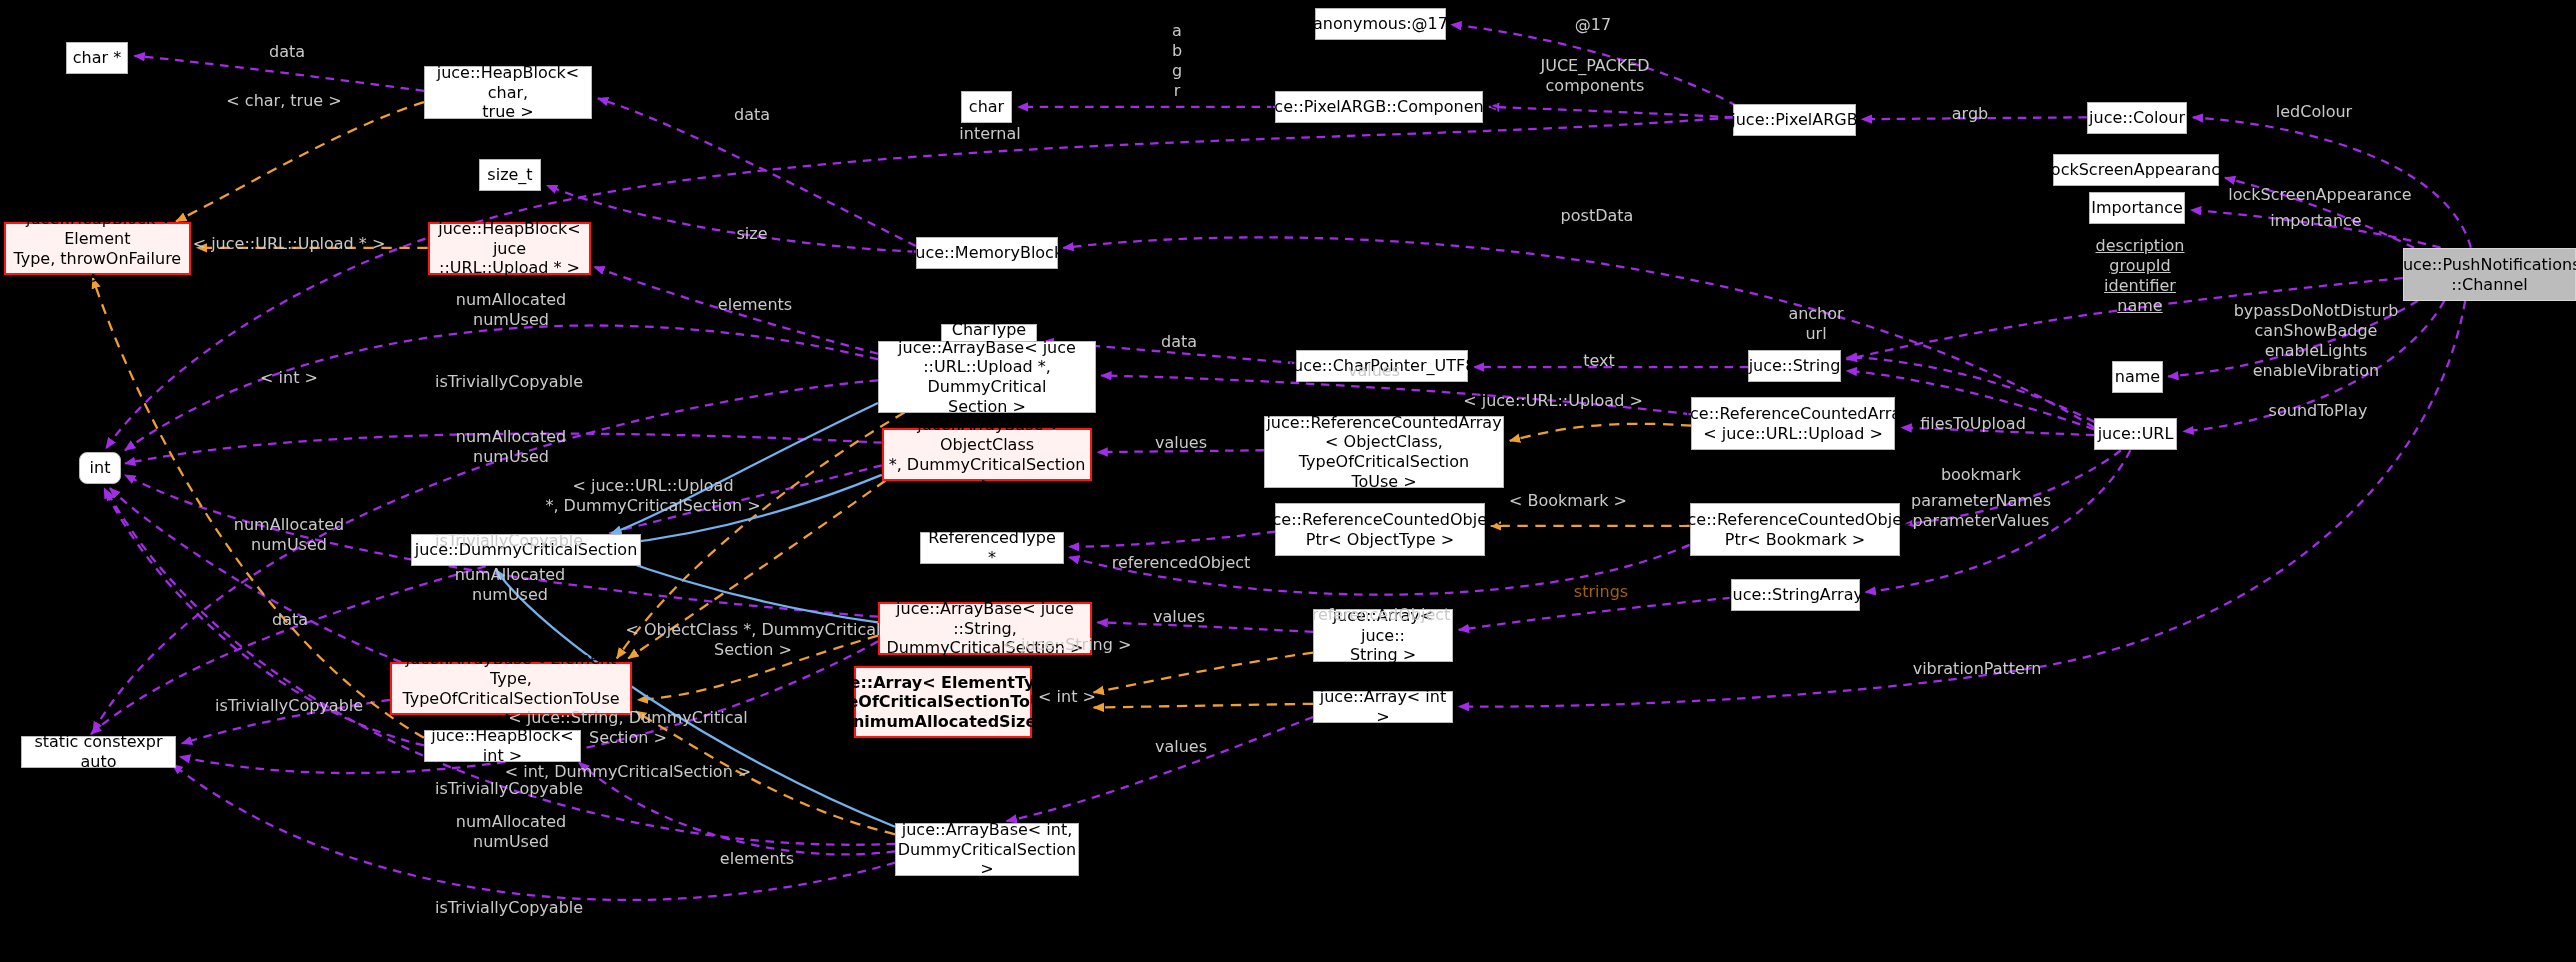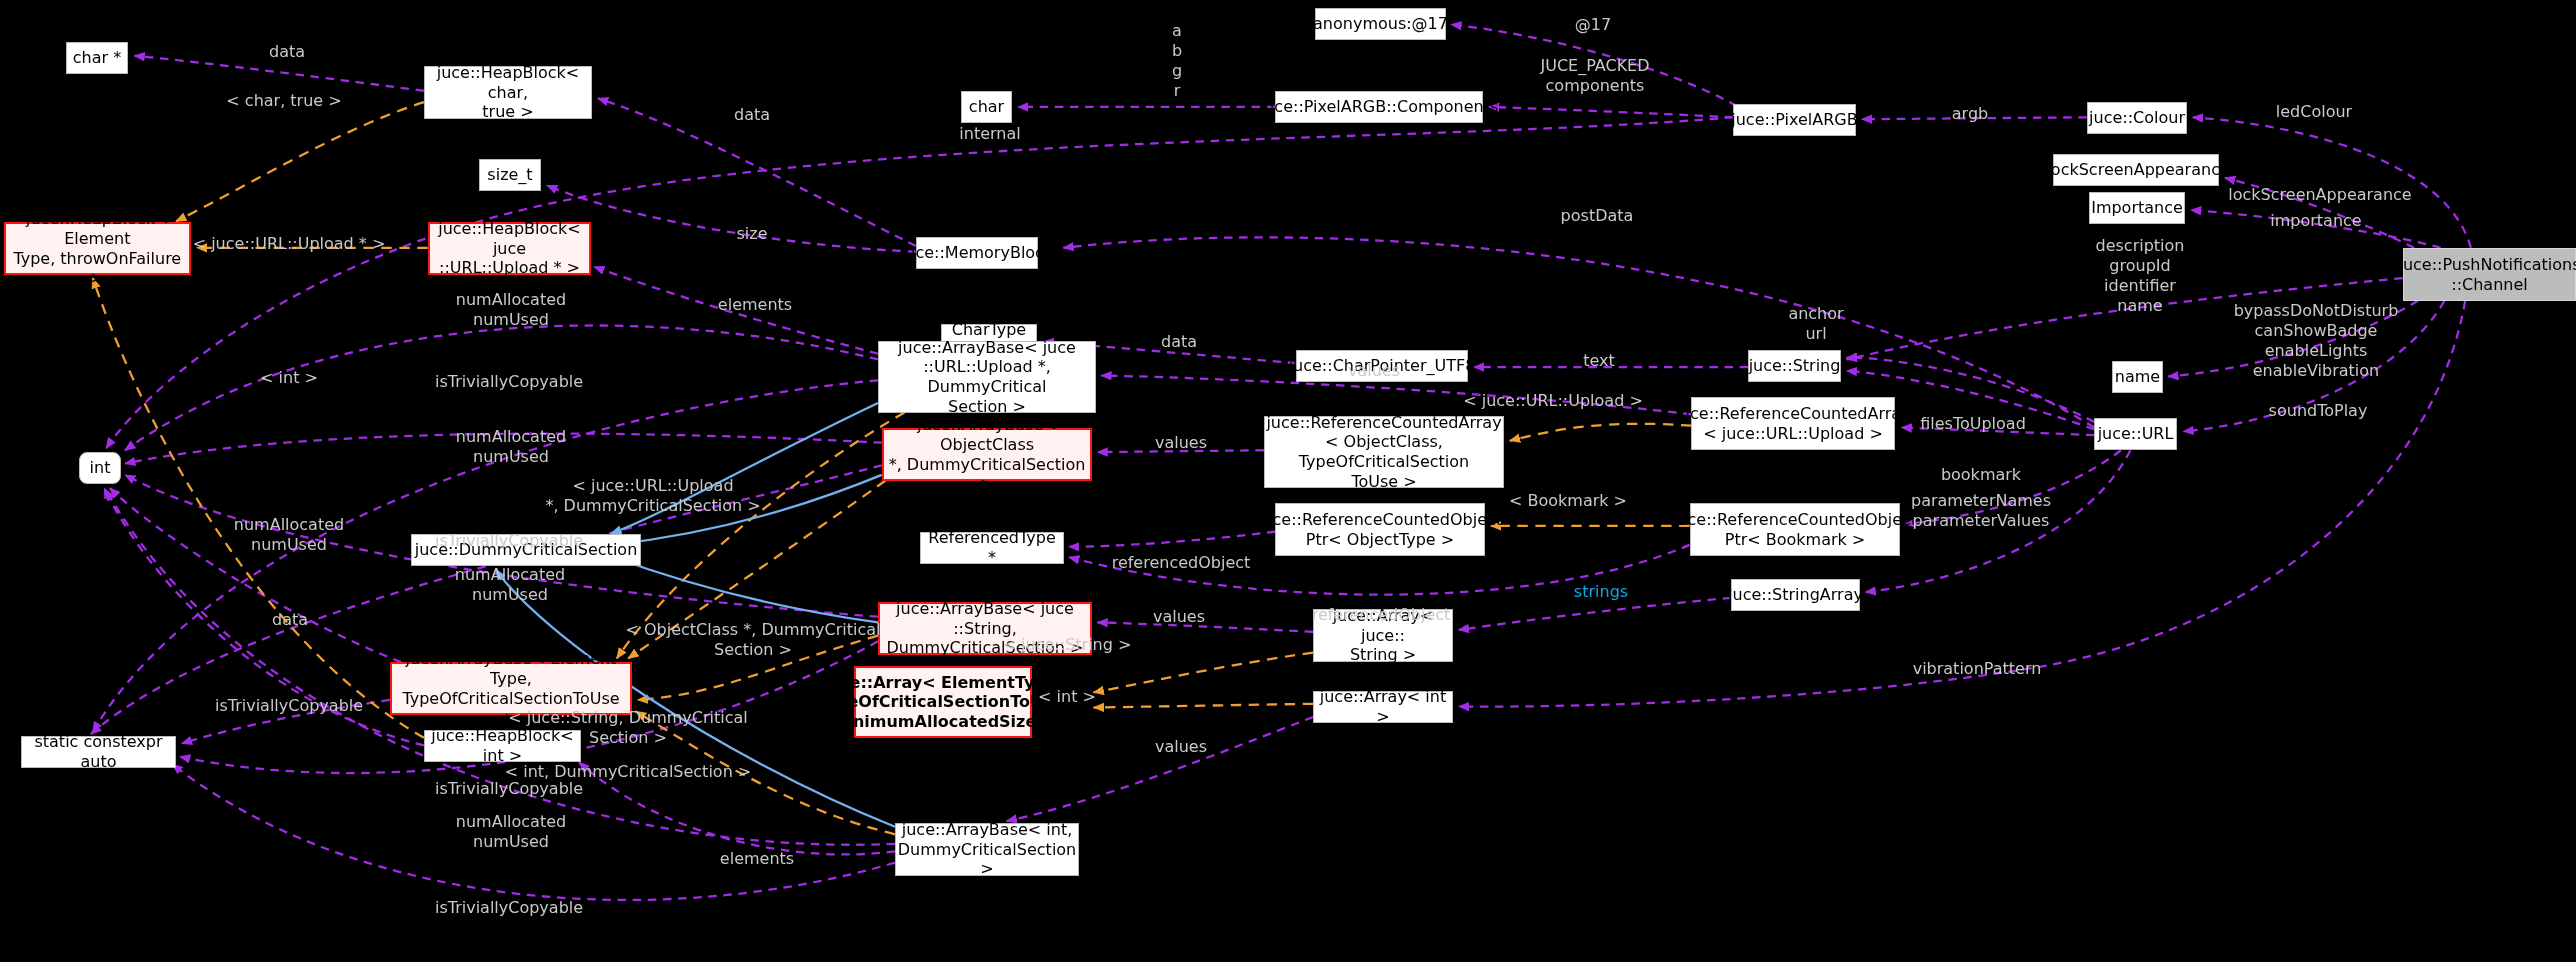--- a/index.html
+++ b/index.html
@@ -97,21 +97,21 @@
       <div class="node" style="left: 424px; top: 66px; width: 168px; height: 53px;">juce::HeapBlock&lt; char,
 true &gt;</div>
       <div class="node" style="left: 1315px; top: 7.6px; width: 131px; height: 32px;">anonymous:@17</div>
       <div class="node" style="left: 961px; top: 91px; width: 51px; height: 32px;">char</div>
       <div class="node" style="left: 1275px; top: 91px; width: 208px; height: 32px;">juce::PixelARGB::Components</div>
       <div class="node" style="left: 1733px; top: 104px; width: 123px; height: 32px;">juce::PixelARGB</div>
       <div class="node" style="left: 2087px; top: 102px; width: 100px; height: 32px;">juce::Colour</div>
       <div class="node" style="left: 2053px; top: 154px; width: 166px; height: 32px;">LockScreenAppearance</div>
       <div class="node" style="left: 2089px; top: 192px; width: 96px; height: 32px;">Importance</div>
       <div class="node" style="left: 479px; top: 159px; width: 62px; height: 32px;">size_t</div>
-      <div class="node" style="left: 916px; top: 237px; width: 122px; height: 32px;">juce::MemoryBlock</div>
+      <div class="node" style="left: 916px; top: 237px; width: 142px; height: 32px;">juce::MemoryBlock</div>
       <div class="node red" style="left: 3.8px; top: 222px; width: 187px; height: 53px;">juce::HeapBlock&lt; Element
 Type, throwOnFailure &gt;</div>
       <div class="node red" style="left: 428px; top: 222px; width: 163px; height: 53px;">juce::HeapBlock&lt; juce
 ::URL::Upload * &gt;</div>
       <div class="node highlight" style="left: 2403px; top: 248px; width: 173px; height: 53px;">juce::PushNotifications
 ::Channel</div>
       <div class="node" style="left: 941px; top: 324px; width: 96px; height: 32px;">CharType *</div>
       <div class="node" style="left: 1296px; top: 350px; width: 172px; height: 32px;">juce::CharPointer_UTF8</div>
       <div class="node" style="left: 1748px; top: 350px; width: 93px; height: 32px;">juce::String</div>
       <div class="node" style="left: 2112px; top: 361px; width: 51px; height: 32px;">name</div>
@@ -159,21 +159,21 @@
 b
 g
 r</div>
       <div class="edge-label" style="left: 1593px; top: 24.6px; color: rgb(201, 201, 201);">@17</div>
       <div class="edge-label" style="left: 1595px; top: 76px; color: rgb(201, 201, 201);">JUCE_PACKED
 components</div>
       <div class="edge-label" style="left: 1970px; top: 114px; color: rgb(201, 201, 201);">argb</div>
       <div class="edge-label" style="left: 2314px; top: 112px; color: rgb(201, 201, 201);">ledColour</div>
       <div class="edge-label" style="left: 2320px; top: 195px; color: rgb(201, 201, 201);">lockScreenAppearance</div>
       <div class="edge-label" style="left: 2316px; top: 221px; color: rgb(201, 201, 201);">importance</div>
-      <div class="edge-label" style="left: 2140px; top: 276px; color: rgb(201, 201, 201);">description
+      <div class="edge-label" style="left: 2140px; top: 276px; color: rgb(201, 201, 201); text-decoration: underline;">description
 groupId
 identifier
 name</div>
       <div class="edge-label" style="left: 2316px; top: 341px; color: rgb(201, 201, 201);">bypassDoNotDisturb
 canShowBadge
 enableLights
 enableVibration</div>
       <div class="edge-label" style="left: 2318px; top: 411px; color: rgb(201, 201, 201);">soundToPlay</div>
       <div class="edge-label" style="left: 1816px; top: 324px; color: rgb(201, 201, 201);">anchor
 url</div>
@@ -181,21 +181,21 @@
       <div class="edge-label" style="left: 1179px; top: 342px; color: rgb(201, 201, 201);">data</div>
       <div class="edge-label" style="left: 1374px; top: 371px; color: rgb(201, 201, 201);">values</div>
       <div class="edge-label" style="left: 1973px; top: 424px; color: rgb(201, 201, 201);">filesToUpload</div>
       <div class="edge-label" style="left: 1981px; top: 475px; color: rgb(201, 201, 201);">bookmark</div>
       <div class="edge-label" style="left: 1981px; top: 511px; color: rgb(201, 201, 201);">parameterNames
 parameterValues</div>
       <div class="edge-label" style="left: 1977px; top: 669px; color: rgb(201, 201, 201);">vibrationPattern</div>
       <div class="edge-label" style="left: 1181px; top: 443px; color: rgb(201, 201, 201);">values</div>
       <div class="edge-label" style="left: 1181px; top: 563px; color: rgb(201, 201, 201);">referencedObject</div>
       <div class="edge-label" style="left: 1381px; top: 615px; color: rgb(201, 201, 201);">referencedObject</div>
-      <div class="edge-label" style="left: 1601px; top: 592px; color: #0ea5e9;">strings</div>
+      <div class="edge-label" style="left: 1601px; top: 592px; color: #a16207;">strings</div>
       <div class="edge-label" style="left: 1179px; top: 617px; color: rgb(201, 201, 201);">values</div>
       <div class="edge-label" style="left: 1181px; top: 747px; color: rgb(201, 201, 201);">values</div>
       <div class="edge-label" style="left: 290px; top: 620px; color: rgb(201, 201, 201);">data</div>
       <div class="edge-label" style="left: 511px; top: 310px; color: rgb(201, 201, 201);">numAllocated
 numUsed</div>
       <div class="edge-label" style="left: 511px; top: 447px; color: rgb(201, 201, 201);">numAllocated
 numUsed</div>
       <div class="edge-label" style="left: 289px; top: 535px; color: rgb(201, 201, 201);">numAllocated
 numUsed</div>
       <div class="edge-label" style="left: 510px; top: 585px; color: rgb(201, 201, 201);">numAllocated

